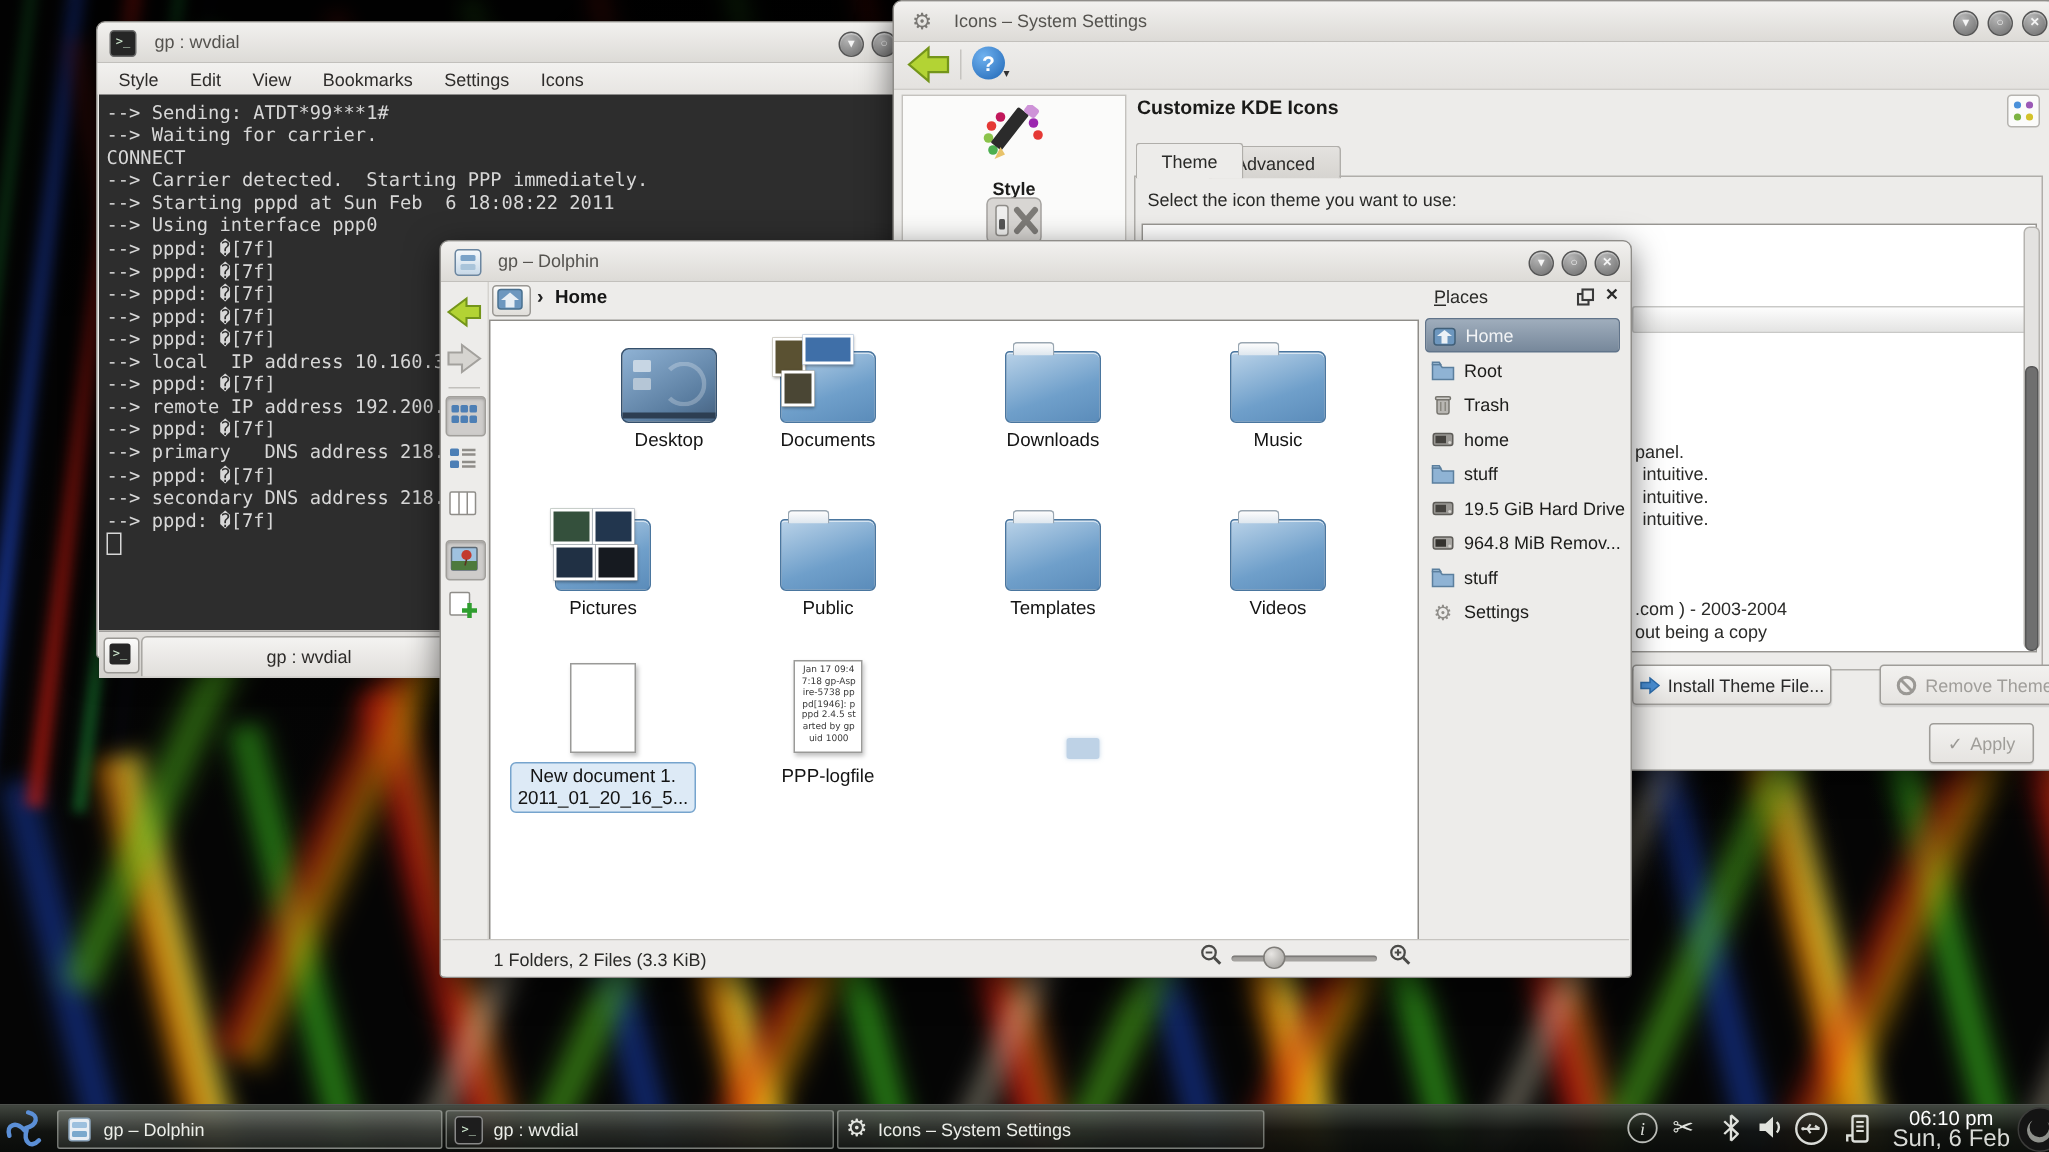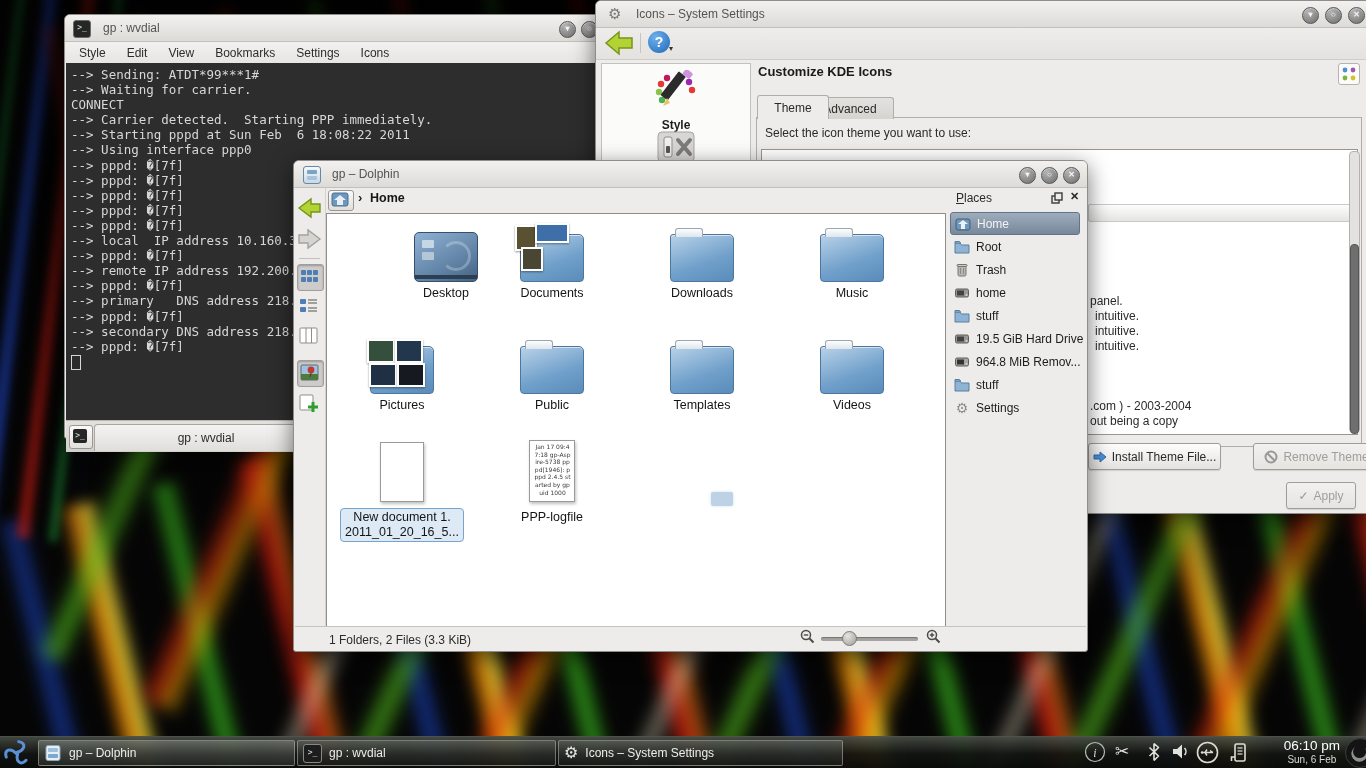--- a/index.html
+++ b/index.html
@@ -131,21 +131,21 @@
   
   #panel{position:absolute;left:0;right:0;bottom:0;height:31px;z-index:40;
     background:linear-gradient(rgba(70,76,68,.92),rgba(18,20,17,.94) 55%,rgba(10,12,10,.96));
     border-top:1px solid rgba(160,165,158,.45);}
   .task{position:absolute;top:3px;height:24px;border:1px solid rgba(190,194,188,.5);border-radius:2px;
     background:linear-gradient(rgba(130,136,128,.35),rgba(44,47,43,.35));display:flex;
     align-items:center;gap:7px;padding-left:5px;font-size:12px;color:#eceee9;}
   .trayicon{position:absolute;top:6px;}
   #clock{position:absolute;right:26px;top:1px;text-align:center;color:#fff;}
   #clock .t{font-size:13.5px;line-height:16px;}
-  #clock .d{font-size:10px;color:#d8dad6;line-height:11px;}
+  #clock .d{font-size:16px;color:#d8dad6;line-height:11px;}
 </style>
 </head>
 <body>
 
 <div id="screen">
 
   <div id="wp">
     <div class="wp-layer s1"></div>
     <div class="wp-layer s2"></div>
     <div class="wp-layer s3"></div>

